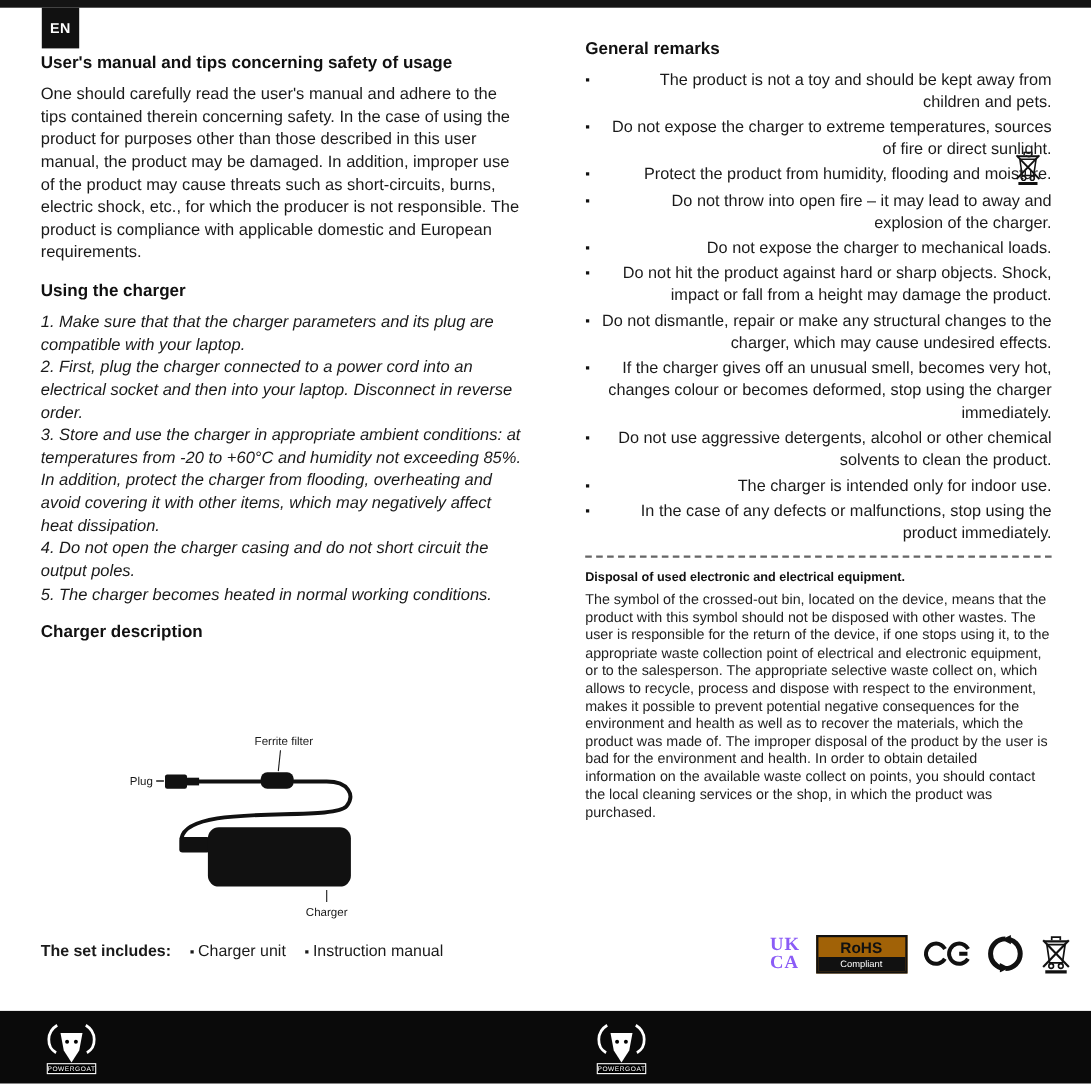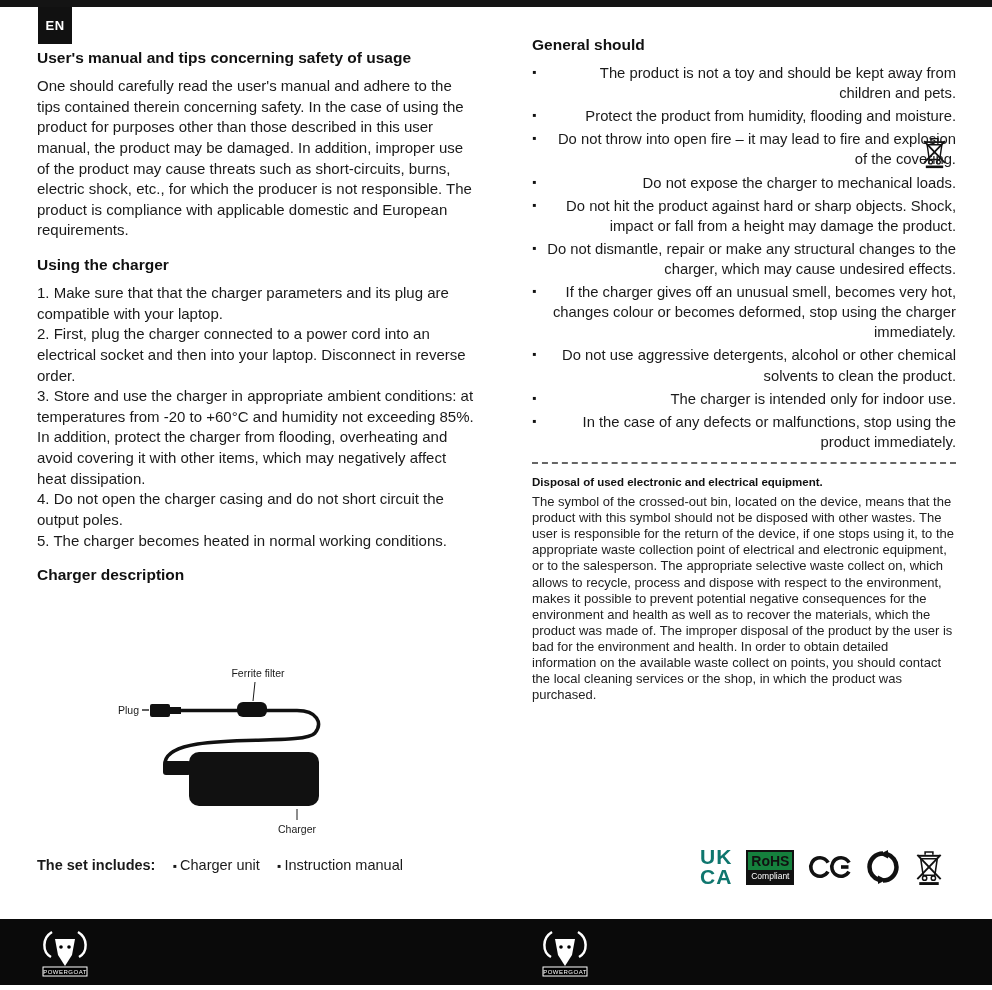--- a/index.html
+++ b/index.html
@@ -14,21 +14,21 @@
     position: absolute; left: 38px; top: 7px; width: 34px; height: 37px;
     background: #111; color: #fff; font-weight: bold; font-size: 13px;
     display: flex; align-items: center; justify-content: center; letter-spacing: .5px;
   }
   .col-left  { position: absolute; left: 37px;  top: 49px; width: 437px; }
   .col-right { position: absolute; left: 532px; top: 36px; width: 424px; }
   h3 { font-size: 15.5px; color: #111; }
   .h-first { margin: 0 0 9px 0; }
   .h-mid   { margin: 15px 0 9px 0; }
   .body { font-size: 15px; line-height: 1.375; margin: 0 0 2px 0; }
-  .step { margin: 0; }
+  .step { margin: 0; font-style: italic; }
   ul.remarks { list-style: none; margin: 0; padding: 0; text-align: right; }
   ul.remarks li {
     position: relative; padding-left: 15px; margin: 0 0 3px 0;
     font-size: 14.8px; line-height: 1.36;
   }
   ul.remarks li::before {
     content: "▪"; position: absolute; left: 0; top: 1px; font-size: 12px; color: #111;
   }
   .divider { border-top: 2px dashed #666; margin: 10px 0 12px 0; width: 100%; }
   h4.disposal-h { font-size: 11.5px; margin: 0 0 6px 0; color: #111; }
@@ -37,22 +37,22 @@
     position: absolute; left: 37px; top: 857px; font-size: 14.5px;
     display: flex; gap: 17px; align-items: baseline;
   }
   .set-includes .lbl { font-weight: bold; }
   .si-item::before { content: "▪ "; font-size: 12px; }
   .diagram { position: absolute; left: 105px; top: 663px; }
   .marks {
     position: absolute; left: 700px; top: 846px; display: flex;
     align-items: center; gap: 14px; height: 42px;
   }
-  .ukca { font-weight: 800; font-size: 21px; line-height: 0.95; letter-spacing: 1px; color: #0f766e; }
-  .rohs { width: 48px; border: 2px solid #111; text-align: center; background: #15803d; }
+  .ukca { font-weight: 800; font-size: 17px; line-height: 0.95; letter-spacing: 1px; color: #8b5cf6; font-family: Liberation Serif, serif; }
+  .rohs { width: 83px; border: 2px solid #111; text-align: center; background: #a16207; }
   .rohs-top { font-weight: bold; font-size: 14px; padding: 1px 0; color: #111; }
   .rohs-bottom { background: #111; color: #fff; font-size: 8.5px; padding: 1.5px 0; }
   .weee-top { position: absolute; left: 921px; top: 136px; }
   .footer-bar { position: absolute; left: 0; top: 919px; width: 992px; height: 66px; background: #0a0a0a; }
   .logo { position: absolute; top: 7px; }
   .logo-left { left: 38px; }
   .logo-mid { left: 538px; }
 </style>
 </head>
 <body>
@@ -110,25 +110,26 @@
   <text x="192" y="170" font-size="10.5" text-anchor="middle" fill="#1a1a1a" font-family="Liberation Sans, sans-serif">Charger</text>
 </svg>
 
 <div class="set-includes">
   <span class="lbl">The set includes:</span>
   <span class="si-item"><span>Charger unit</span></span>
   <span class="si-item"><span>Instruction manual</span></span>
 </div>
 
 <div class="col-right">
-  <h3 class="h-first">General should</h3>
+  <h3 class="h-first">General remarks</h3>
   <ul class="remarks">
     <li>The product is not a toy and should be kept away from children and pets.</li>
+    <li>Do not expose the charger to extreme temperatures, sources of fire or direct sunlight.</li>
     <li>Protect the product from humidity, flooding and moisture.</li>
-    <li>Do not throw into open fire – it may lead to fire and explosion of the covering.</li>
+    <li>Do not throw into open fire – it may lead to away and explosion of the charger.</li>
     <li>Do not expose the charger to mechanical loads.</li>
     <li>Do not hit the product against hard or sharp objects. Shock, impact or fall from a height may damage the product.</li>
     <li>Do not dismantle, repair or make any structural changes to the charger, which may cause undesired effects.</li>
     <li>If the charger gives off an unusual smell, becomes very hot, changes colour or becomes deformed, stop using the charger immediately.</li>
     <li>Do not use aggressive detergents, alcohol or other chemical solvents to clean the product.</li>
     <li>The charger is intended only for indoor use.</li>
     <li>In the case of any defects or malfunctions, stop using the product immediately.</li>
   </ul>
   <div class="divider"></div>
   <h4 class="disposal-h">Disposal of used electronic and electrical equipment.</h4>

